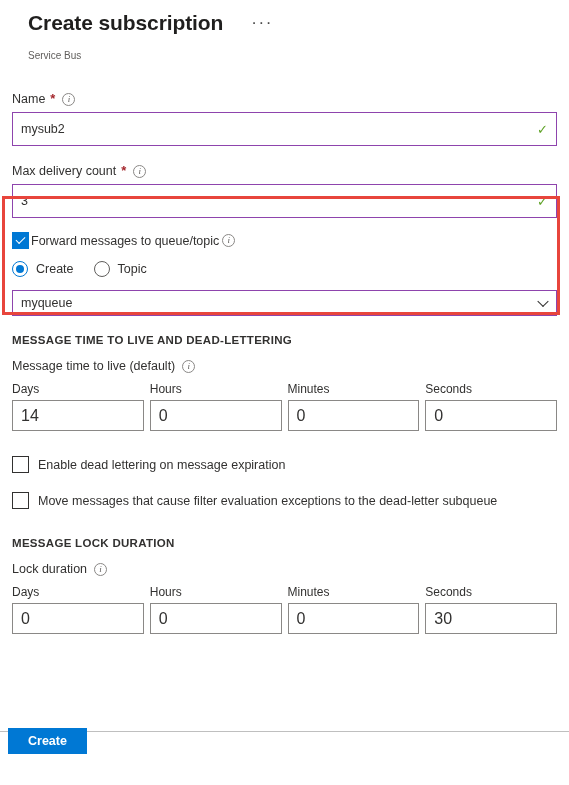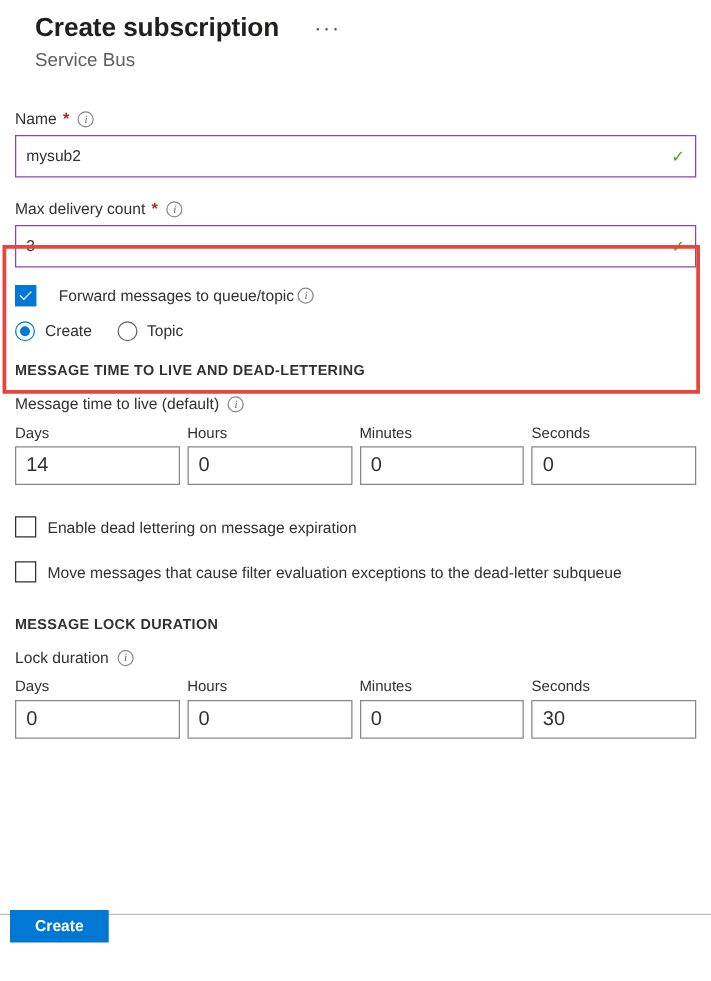--- a/index.html
+++ b/index.html
@@ -28,23 +28,23 @@
     color: #4a4a4a;
     font-size: 17px;
     line-height: 14px;
     letter-spacing: 1.5px;
     padding: 2px 4px 8px 4px;
     cursor: pointer;
     align-self: flex-start;
     margin-top: 6px;
   }
   .subtitle {
-    font-size: 15px;
+    font-size: 10px;
     color: #605e5c;
-    margin-top: 2px;
+    margin-top: 12px;
   }
 
   
   .form { padding: 0 12px; }
   .field-label {
     font-size: 12.5px;
     color: #323130;
     display: flex;
     align-items: center;
     gap: 4px;
@@ -101,21 +101,21 @@
     border: 3px solid #e8453c;
     pointer-events: none;
   }
 
   .forward-section {
     padding: 14px 12px 0 12px;
   }
   .checkbox-row {
     display: flex;
     align-items: center;
-    gap: 18px;
+    gap: 2px;
     margin-bottom: 0;
   }
   .cbox {
     width: 17px; height: 17px;
     border: 1px solid #323130;
     background: #fff;
     flex: none;
     display: inline-flex;
     align-items: center;
     justify-content: center;
@@ -307,20 +307,24 @@
       <span class="radio-item">
         <span class="radio selected"></span>
         <span class="radio-label">Create</span>
       </span>
       <span class="radio-item">
         <span class="radio"></span>
         <span class="radio-label">Topic</span>
       </span>
     </div>
 
+    <div class="dropdown">
+      <span>myqueue</span>
+      <span class="chevron"></span>
+    </div>
   </div>
 
   <div class="highlight-box"></div>
 
   <div class="form" style="margin-top:18px;">
     <div class="section-heading">MESSAGE TIME TO LIVE AND DEAD-LETTERING</div>
 
     <div class="field-label" style="margin-top:12px;">
       <span>Message time to live (default)</span>
       <span class="info-icon">i</span>

